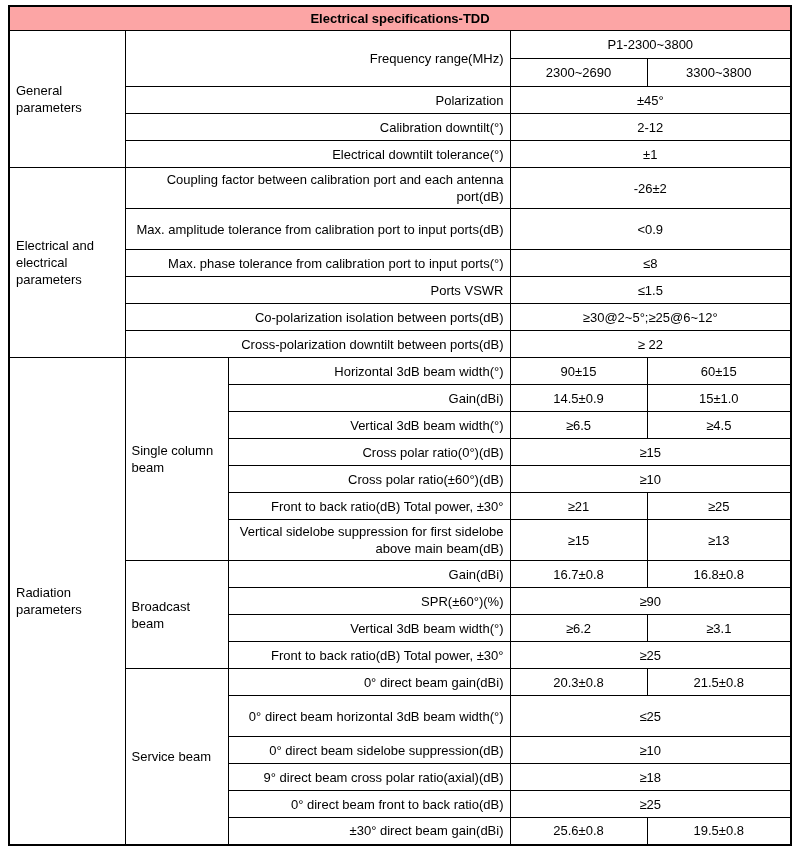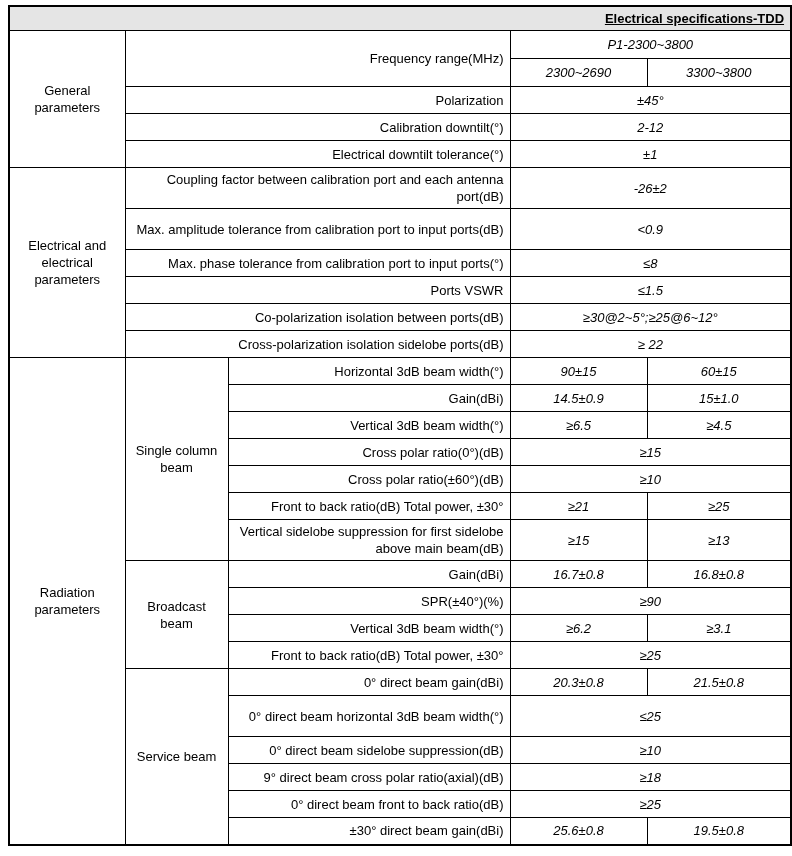--- a/index.html
+++ b/index.html
@@ -23,31 +23,30 @@
     vertical-align: middle;
     overflow: hidden;
   }
   col.c-group { width: 116px; }
   col.c-sub   { width: 103px; }
   col.c-param { width: 282px; }
   col.c-v1    { width: 137px; }
   col.c-v2    { width: 144px; }
 
   th.title-cell {
-    background: #e5e5e5;
-    text-align: right;
+    background: #fca5a5;
+    text-align: center;
     font-weight: bold;
     font-size: 14px;
     height: 19px;
     padding: 1px 4px;
-    text-decoration: underline;
-  }
-  td.group, td.sub { text-align: center; }
+  }
+  td.group, td.sub { }
   td.param { text-align: right; }
-  td.val { text-align: center; font-style: italic; }
+  td.val { text-align: center; }
   tr.r1 { height: 27px; }
   tr.rf { height: 28px; }
   tr.r2 { height: 41px; }
 </style>
 </head>
 <body>
 
 <div class="page">
   <table class="spec">
     <colgroup>
@@ -100,21 +99,21 @@
       </tr>
       <tr class="r1">
         <td class="param" colspan="2">Ports VSWR</td>
         <td class="val" colspan="2">≤1.5</td>
       </tr>
       <tr class="r1">
         <td class="param" colspan="2">Co-polarization isolation between ports(dB)</td>
         <td class="val" colspan="2">≥30@2~5°;≥25@6~12°</td>
       </tr>
       <tr class="r1">
-        <td class="param" colspan="2">Cross-polarization isolation sidelobe ports(dB)</td>
+        <td class="param" colspan="2">Cross-polarization downtilt between ports(dB)</td>
         <td class="val" colspan="2">≥ 22</td>
       </tr>
 
       <tr class="r1">
         <td class="group" rowspan="17">Radiation parameters</td>
         <td class="sub" rowspan="7">Single column beam</td>
         <td class="param">Horizontal 3dB beam width(°)</td>
         <td class="val">90±15</td>
         <td class="val">60±15</td>
       </tr>
@@ -147,21 +146,21 @@
         <td class="val">≥13</td>
       </tr>
 
       <tr class="r1">
         <td class="sub" rowspan="4">Broadcast beam</td>
         <td class="param">Gain(dBi)</td>
         <td class="val">16.7±0.8</td>
         <td class="val">16.8±0.8</td>
       </tr>
       <tr class="r1">
-        <td class="param">SPR(±40°)(%)</td>
+        <td class="param">SPR(±60°)(%)</td>
         <td class="val" colspan="2">≥90</td>
       </tr>
       <tr class="r1">
         <td class="param">Vertical 3dB beam width(°)</td>
         <td class="val">≥6.2</td>
         <td class="val">≥3.1</td>
       </tr>
       <tr class="r1">
         <td class="param">Front to back ratio(dB) Total power, ±30°</td>
         <td class="val" colspan="2">≥25</td>

